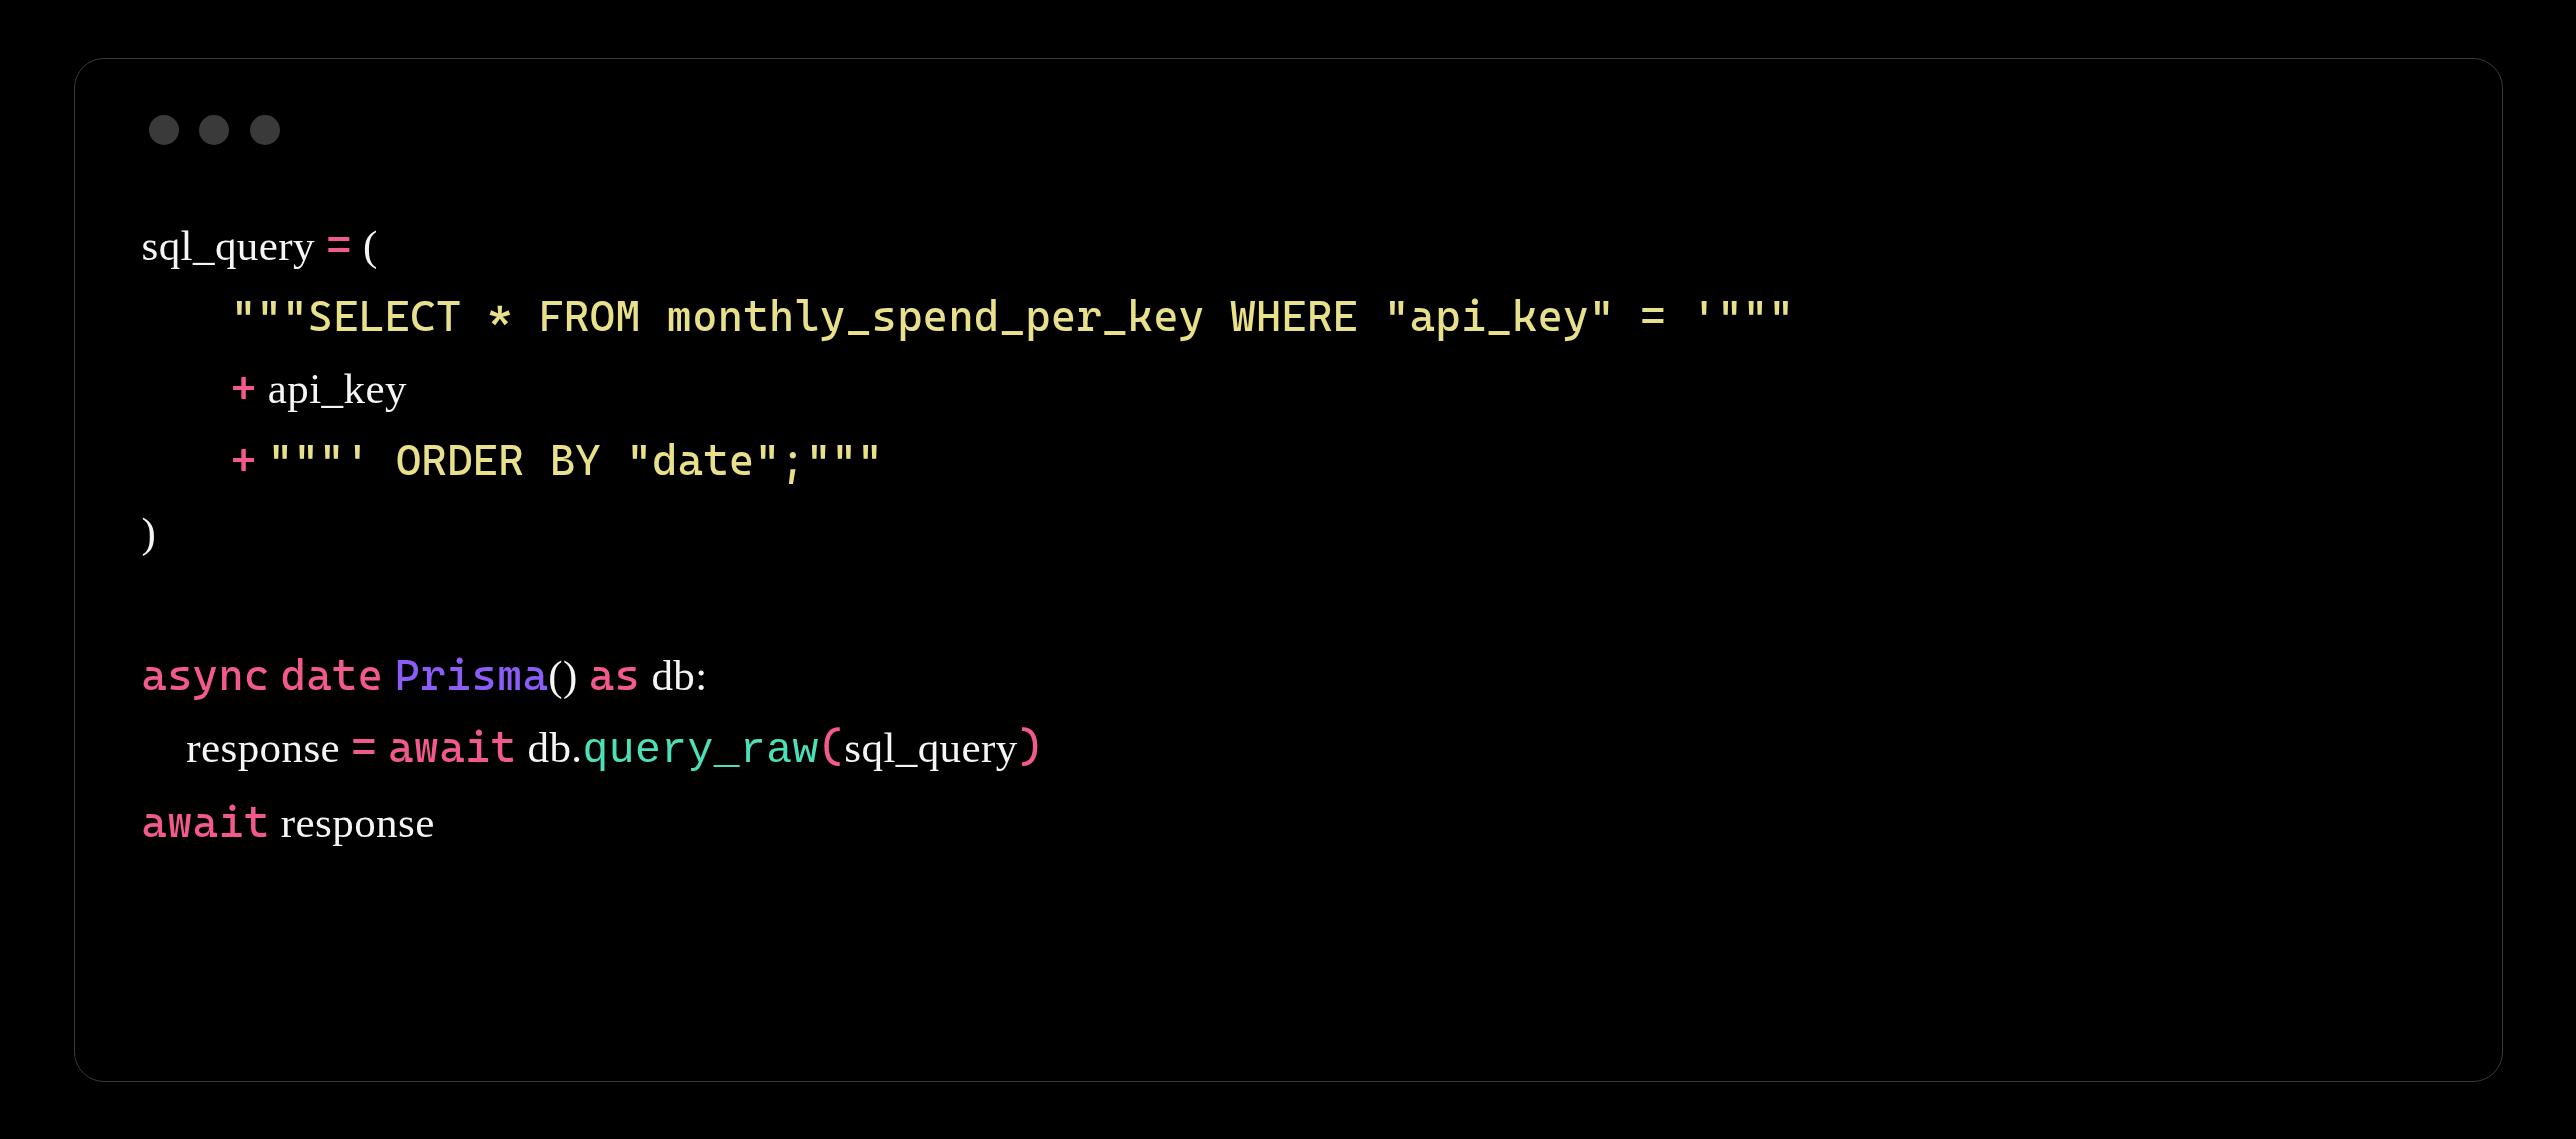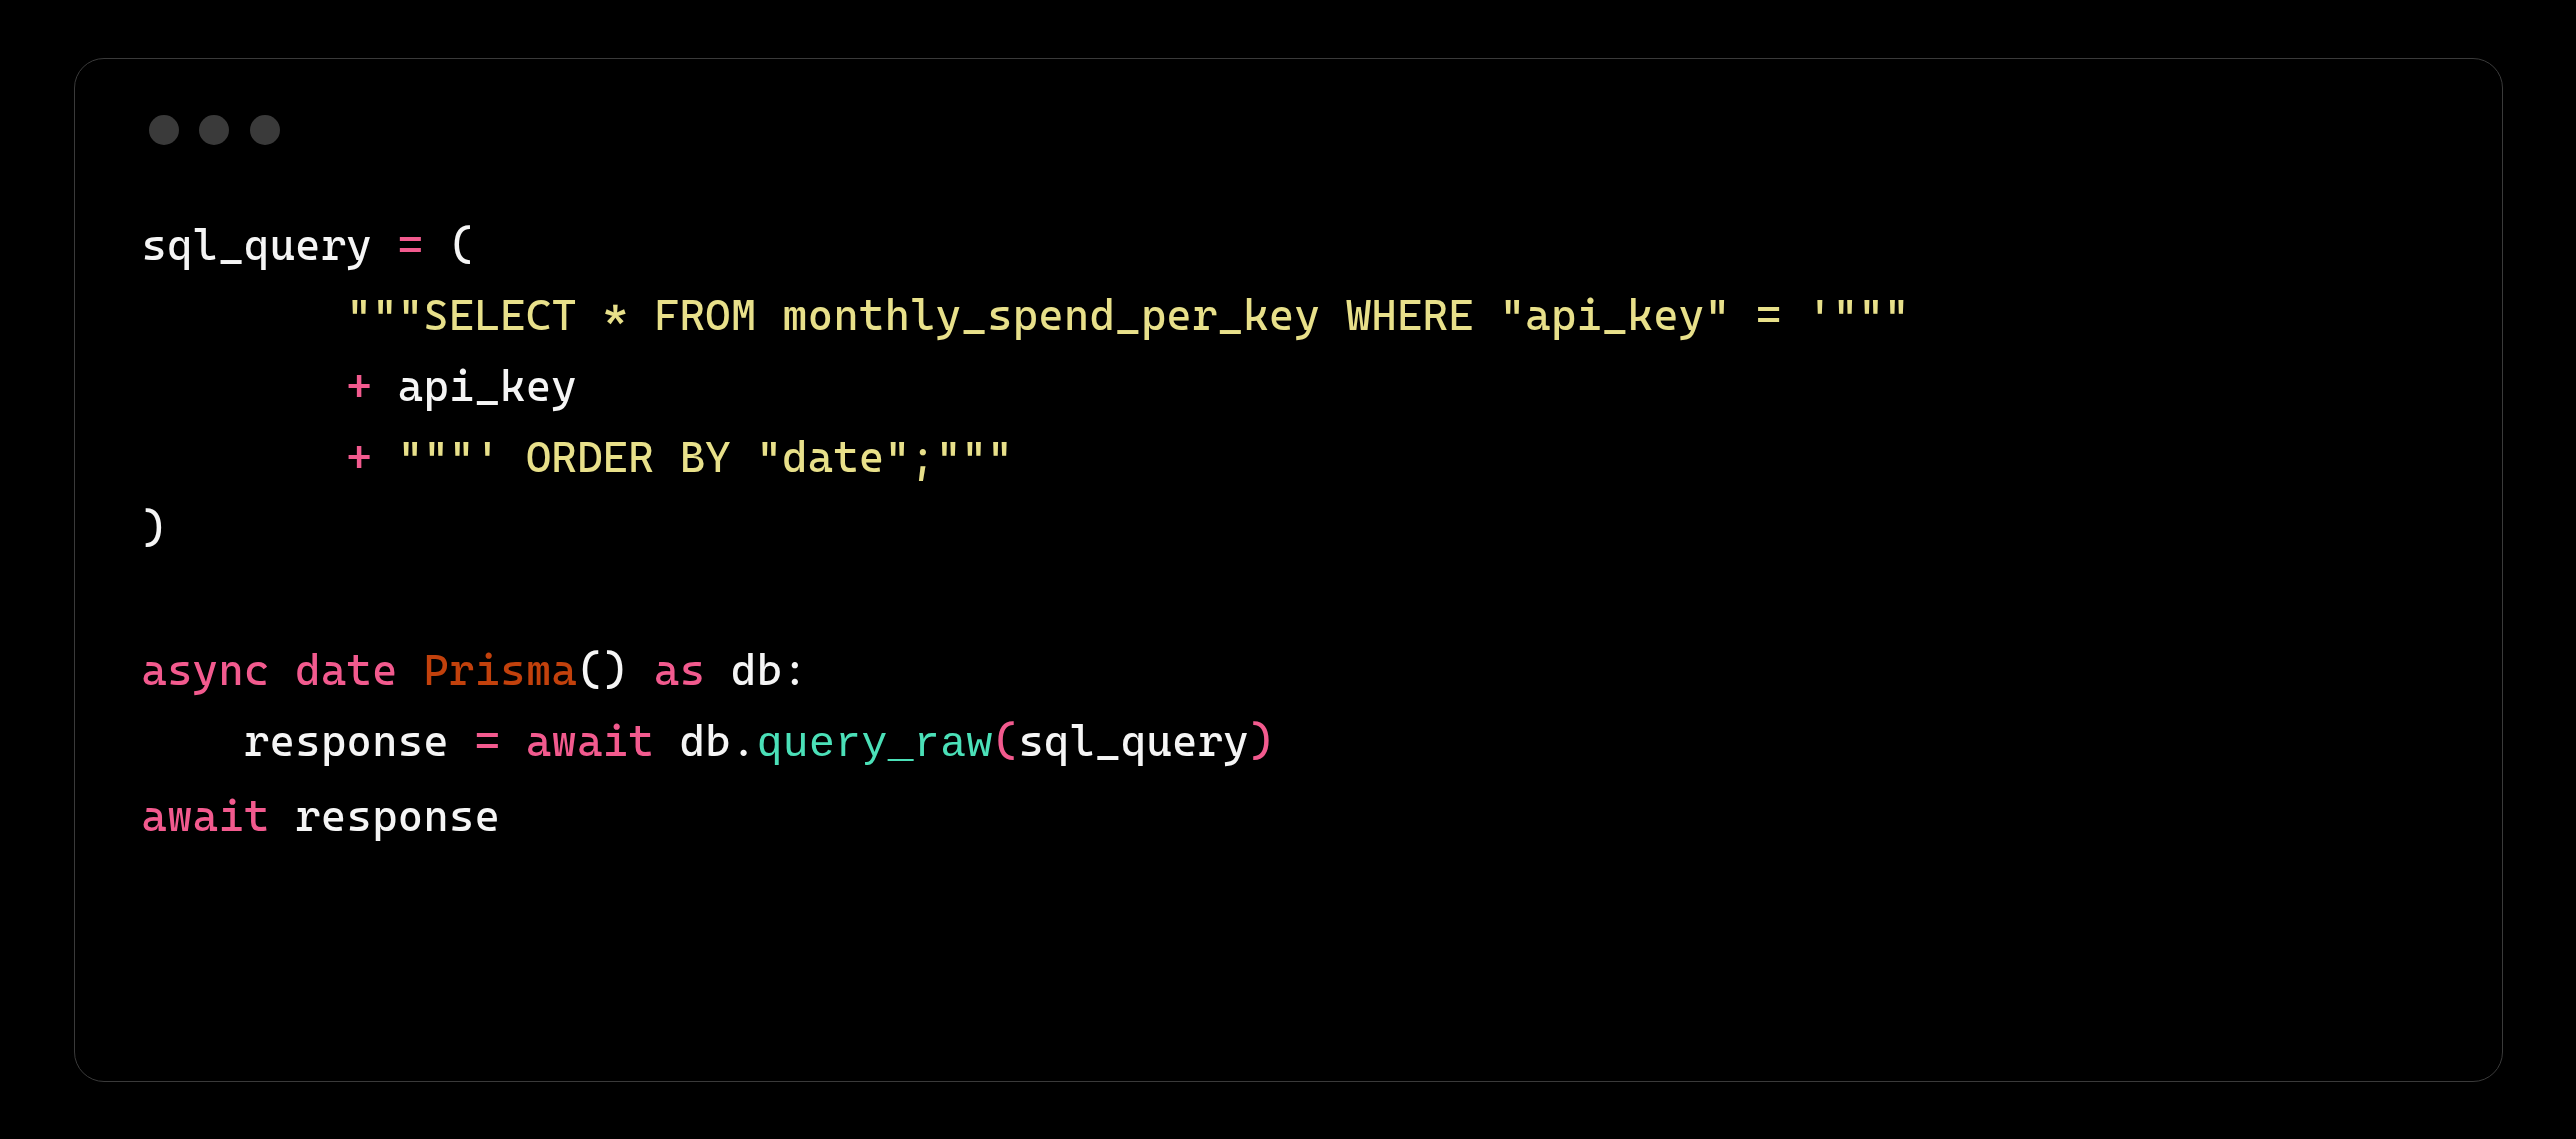--- a/index.html
+++ b/index.html
@@ -38,25 +38,25 @@
       background: #3a3a3a;
     }
     .code {
       font-size: 43px;
       line-height: 1.65;
       white-space: pre;
       color: #f5f5f5;
       font-weight: 500;
       letter-spacing: 0.01em;
     }
-    .tok-default { color: #f5f5f5; }
+    .tok-default { color: #f5f5f5; font-family: Liberation Serif, serif; }
     .tok-string  { color: #e8e08a; }
     .tok-operator{ color: #f25a8e; }
     .tok-keyword { color: #f25a8e; }
-    .tok-class   { color: #c2410c; margin-top: 40px; }
+    .tok-class   { color: #8b5cf6; margin-top: 40px; }
     .tok-method  { color: #4be0b8; font-family: Liberation Mono, monospace; }
     .tok-paren-pink { color: #f25a8e; }
   </style>
 </head>
 <body>
 
 <div class="window">
   <div class="traffic-lights">
     <div class="traffic-light"></div>
     <div class="traffic-light"></div>

